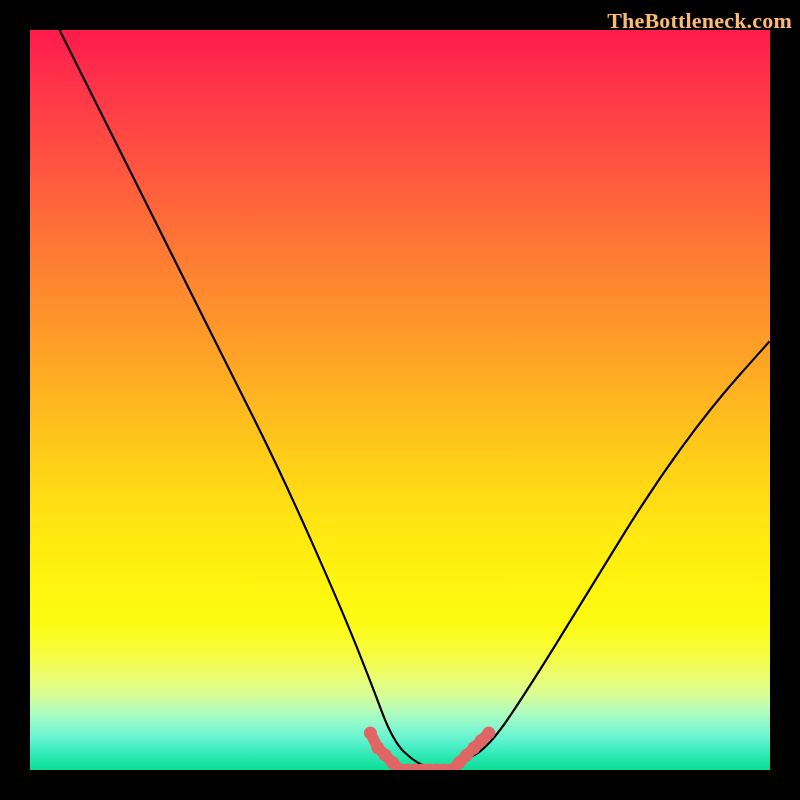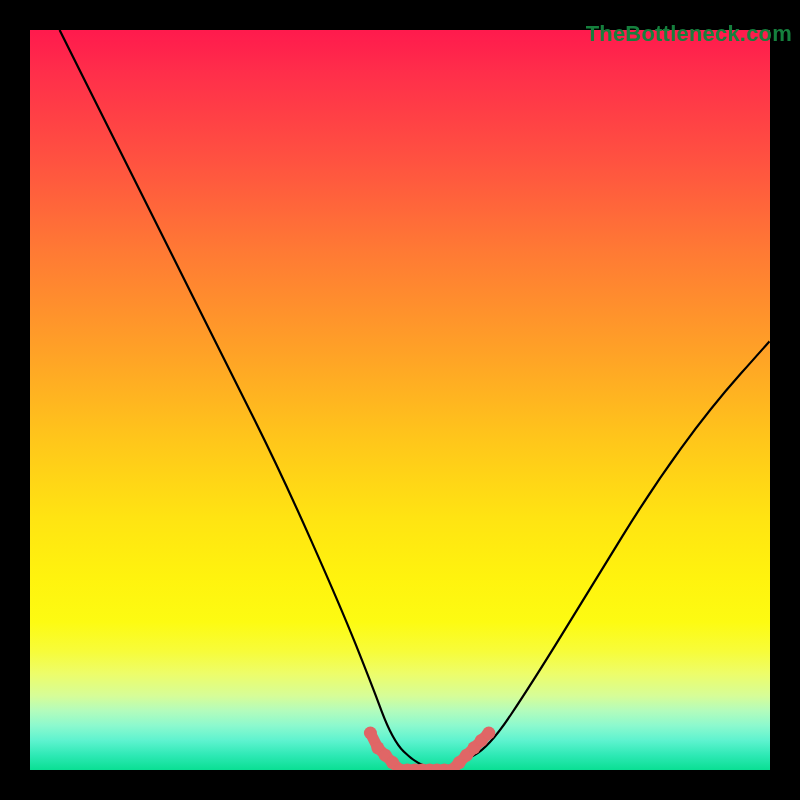--- a/index.html
+++ b/index.html
@@ -5,26 +5,26 @@
   * { margin: 0; padding: 0; box-sizing: border-box; }
   html, body { width: 800px; height: 800px; overflow: hidden; background: #000; }
   .frame {
     position: relative;
     width: 800px;
     height: 800px;
     background: #000;
   }
   .watermark {
     position: absolute;
-    top: 21px;
+    top: 8px;
     right: 8px;
-    font-family: Liberation Sans, sans-serif;
+    font-family: Liberation Serif, serif;
     font-size: 22px;
     font-weight: 600;
-    color: #15803d;
+    color: #fdba74;
     letter-spacing: 0.2px;
     z-index: 10;
   }
   .plot {
     position: absolute;
     left: 30px;
     top: 30px;
     width: 740px;
     height: 740px;
     overflow: hidden;

